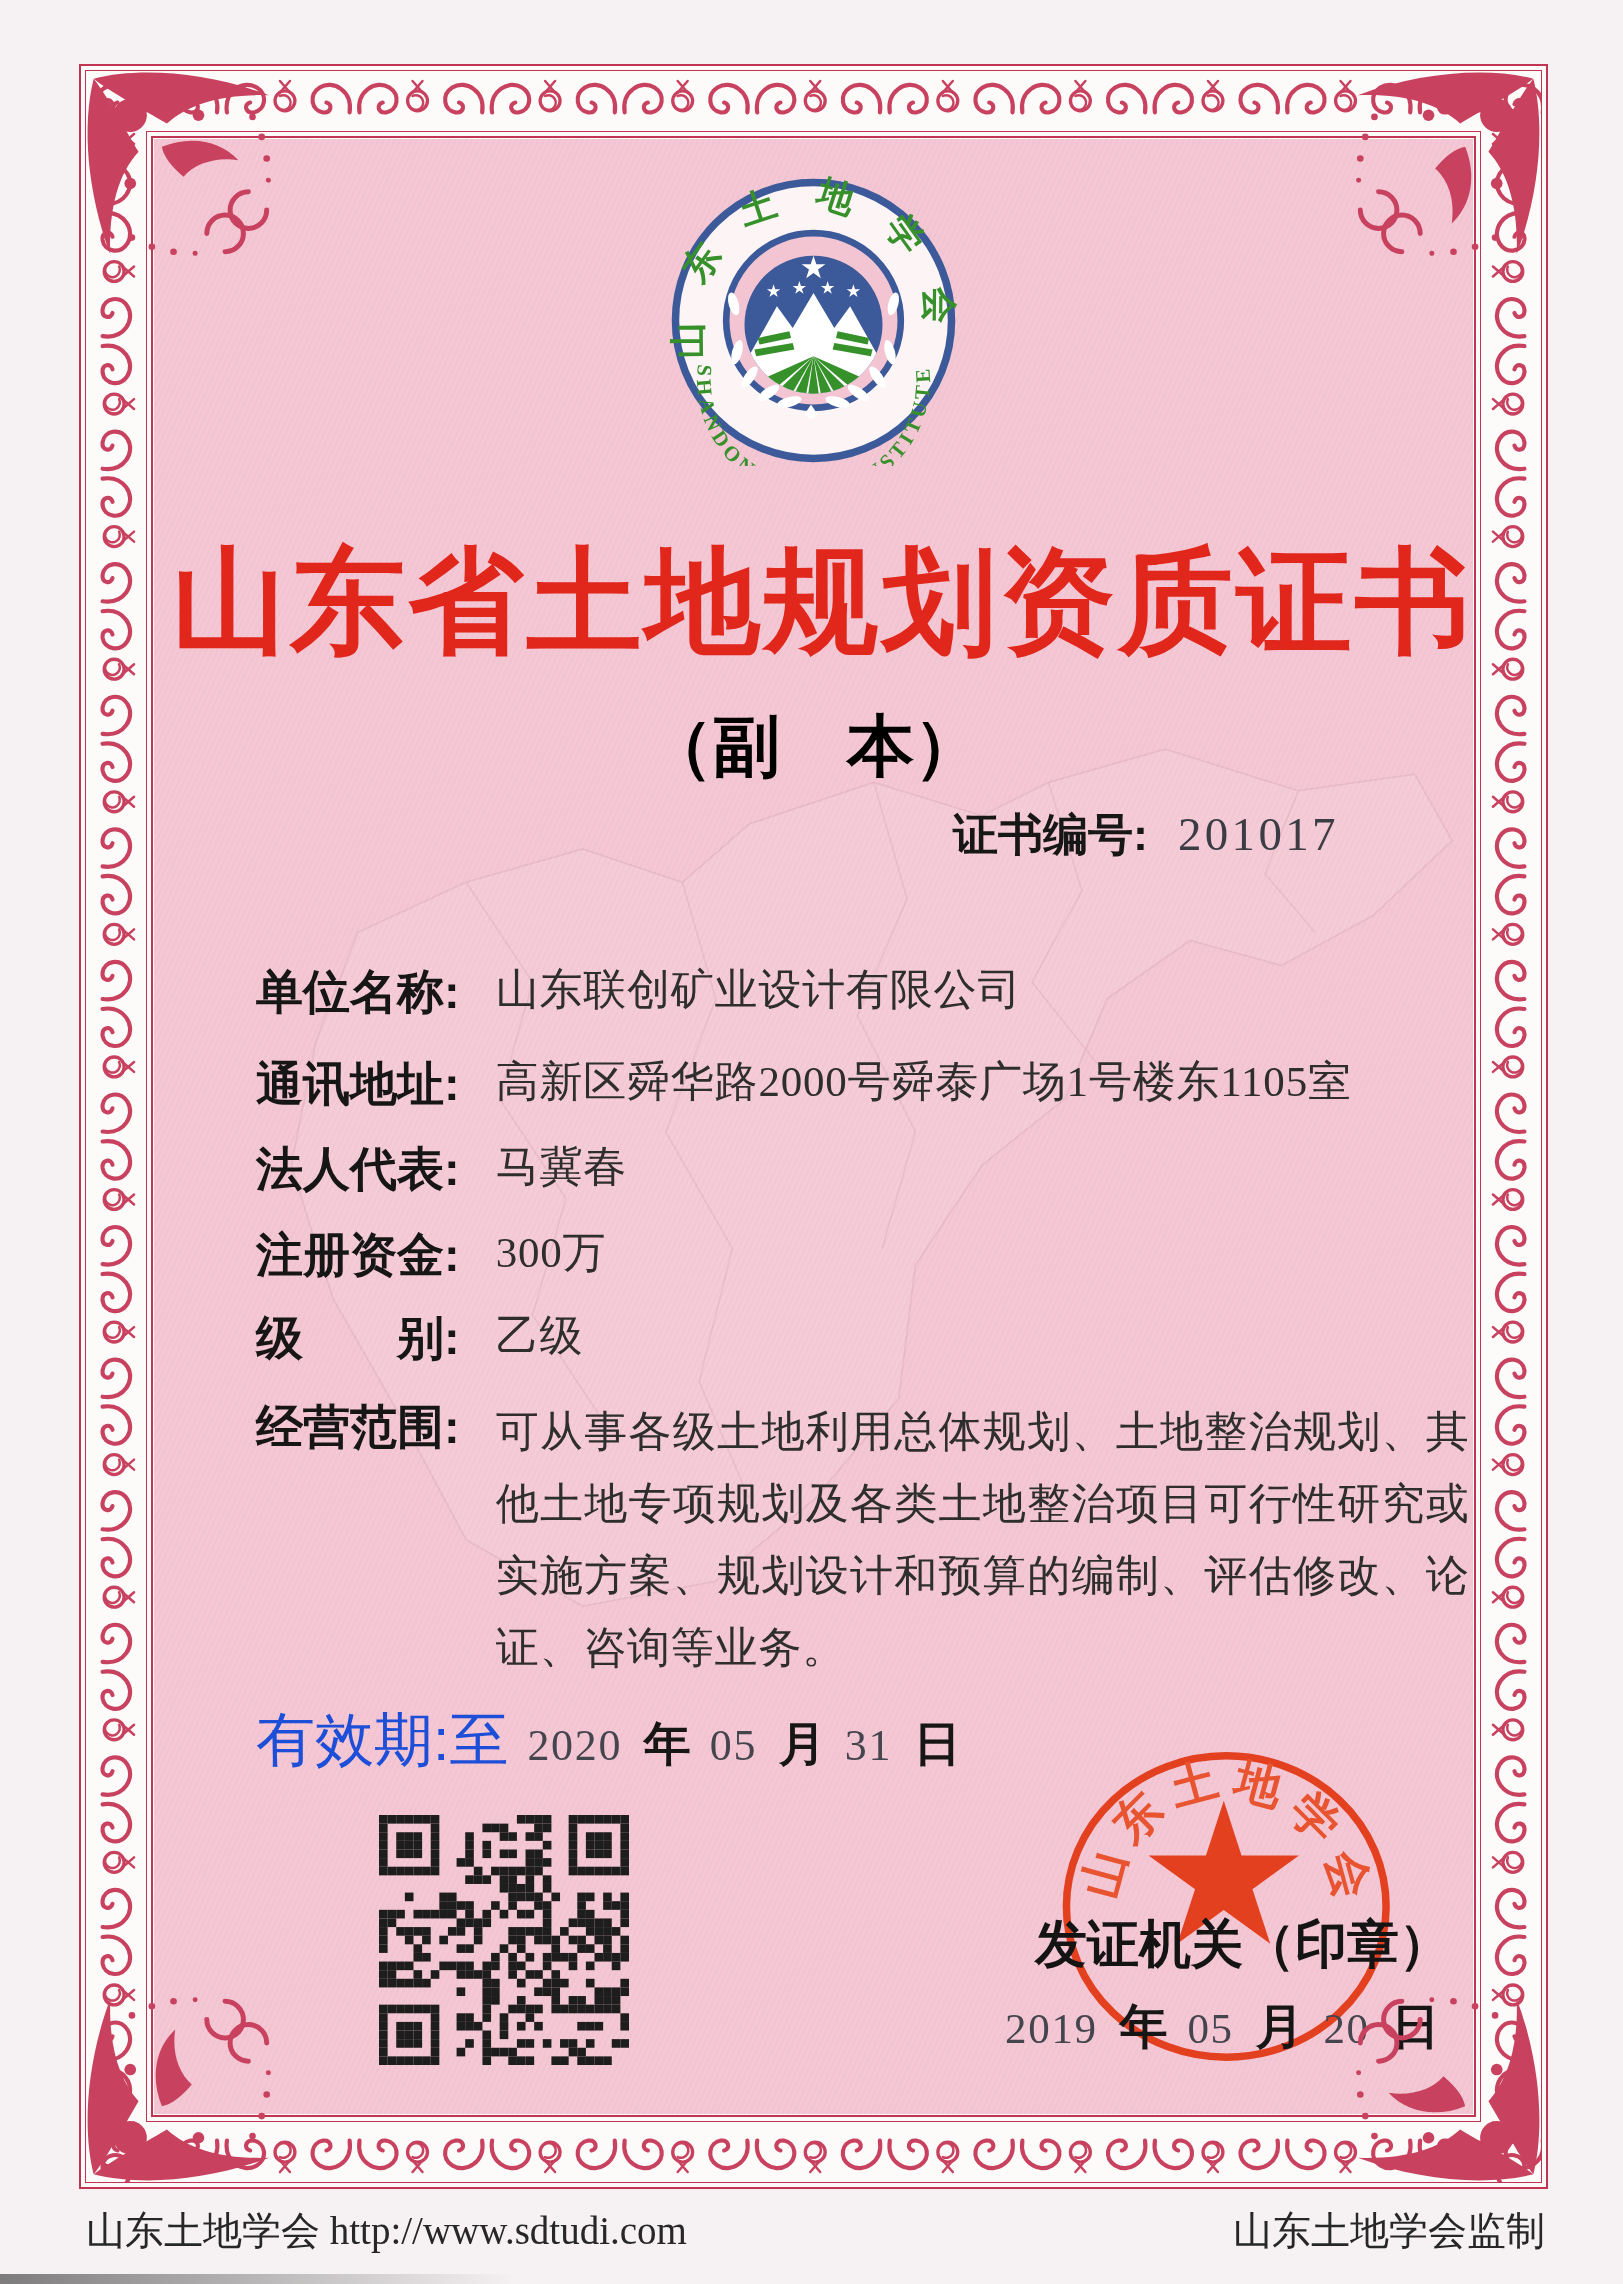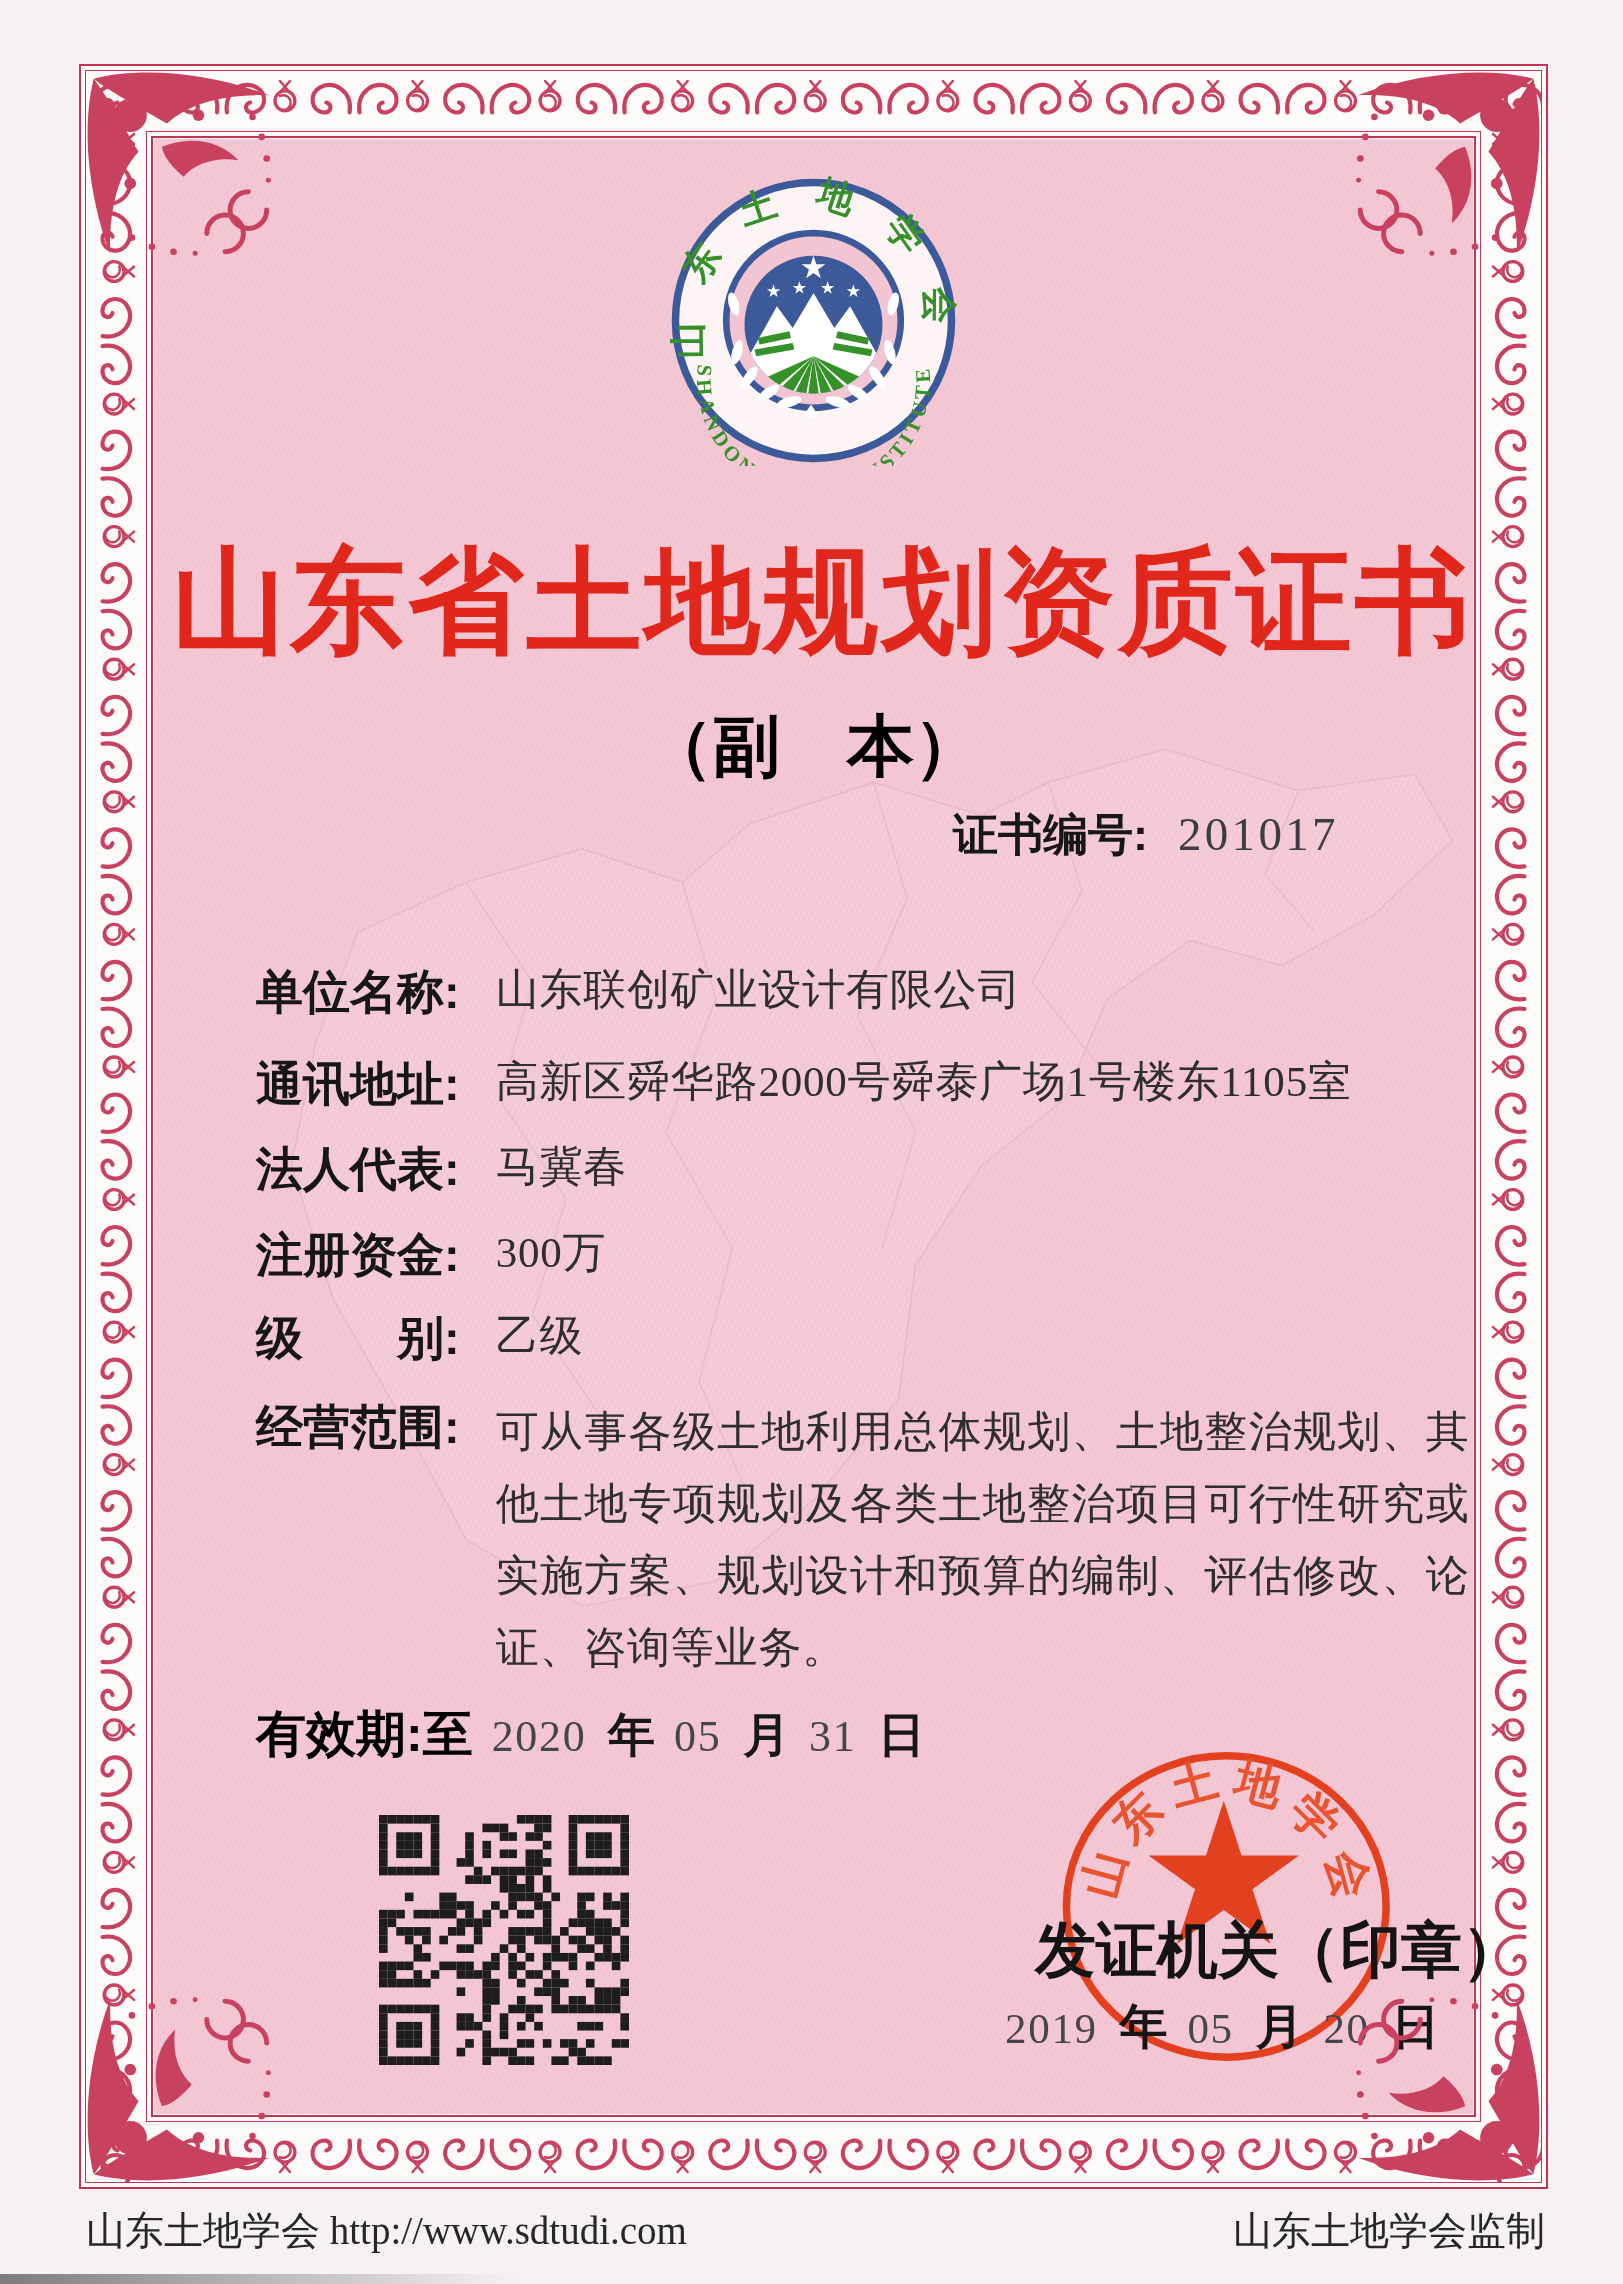--- a/index.html
+++ b/index.html
@@ -36,27 +36,27 @@
   .certno{position:absolute;left:799px;top:666px;z-index:1;white-space:nowrap;}
   .certno .lbl{font-family:"Liberation Sans",sans-serif;font-weight:700;font-size:45px;color:#171717;}
   .certno .num{font-size:47px;color:#3c3c44;margin-left:30px;letter-spacing:3.3px;}
   .frow{position:absolute;left:102px;z-index:1;white-space:nowrap;}
   .frow .lab{display:inline-block;width:218px;font-family:"Liberation Sans",sans-serif;
      font-weight:700;font-size:47px;color:#161616;vertical-align:top;}
   .frow .val{display:inline-block;margin-left:18.3px;font-size:43px;color:#2e2e2e;vertical-align:top;
      letter-spacing:0.8px;}
   .scope-val{width:974px;white-space:normal;text-align:justify;line-height:72px;font-size:42px;}
   .valid{position:absolute;left:102px;top:1562px;z-index:1;white-space:nowrap;}
-  .valid .lab{font-family:"Liberation Sans",sans-serif;font-weight:700;font-size:50px;color:#000000;}
+  .valid .lab{font-family:"Liberation Sans",sans-serif;font-weight:400;font-size:59px;color:#1d4ed8;}
   .valid .unit{font-family:"Liberation Sans",sans-serif;font-weight:700;font-size:47px;color:#161616;margin-left:21.6px;}
   .valid .num{font-size:44px;color:#45454e;margin-left:19px;letter-spacing:1.7px;}
   .qr{position:absolute;left:225px;top:1676px;width:250px;height:250px;z-index:1;}
   .seal{position:absolute;left:899px;top:1601px;width:354px;height:333px;z-index:1;}
   .authority{position:absolute;left:881px;top:1771px;z-index:2;white-space:nowrap;
-     font-family:"Liberation Sans",sans-serif;font-weight:700;font-size:61px;color:#141414;}
+     font-family:"Liberation Sans",sans-serif;font-weight:700;font-size:52px;color:#141414;}
   .issued{position:absolute;left:851px;top:1856px;z-index:2;white-space:nowrap;}
   .issued .unit{font-family:"Liberation Sans",sans-serif;font-weight:700;font-size:48px;color:#161616;margin-left:21.6px;}
   .issued .num{font-size:43px;color:#45454e;margin-left:20px;letter-spacing:1.7px;}
   .footer{position:absolute;top:2204px;font-size:39px;color:#272727;z-index:1;white-space:nowrap;}
   .footer-left{left:86px;font-family:Liberation Serif, serif;}
   .footer-right{right:79px;}
   .scan-shade{position:absolute;left:0;bottom:0;width:516px;height:10px;z-index:3;
      background:linear-gradient(90deg,rgba(60,60,60,.65),rgba(60,60,60,0));}
   svg{display:block;}
 </style>

